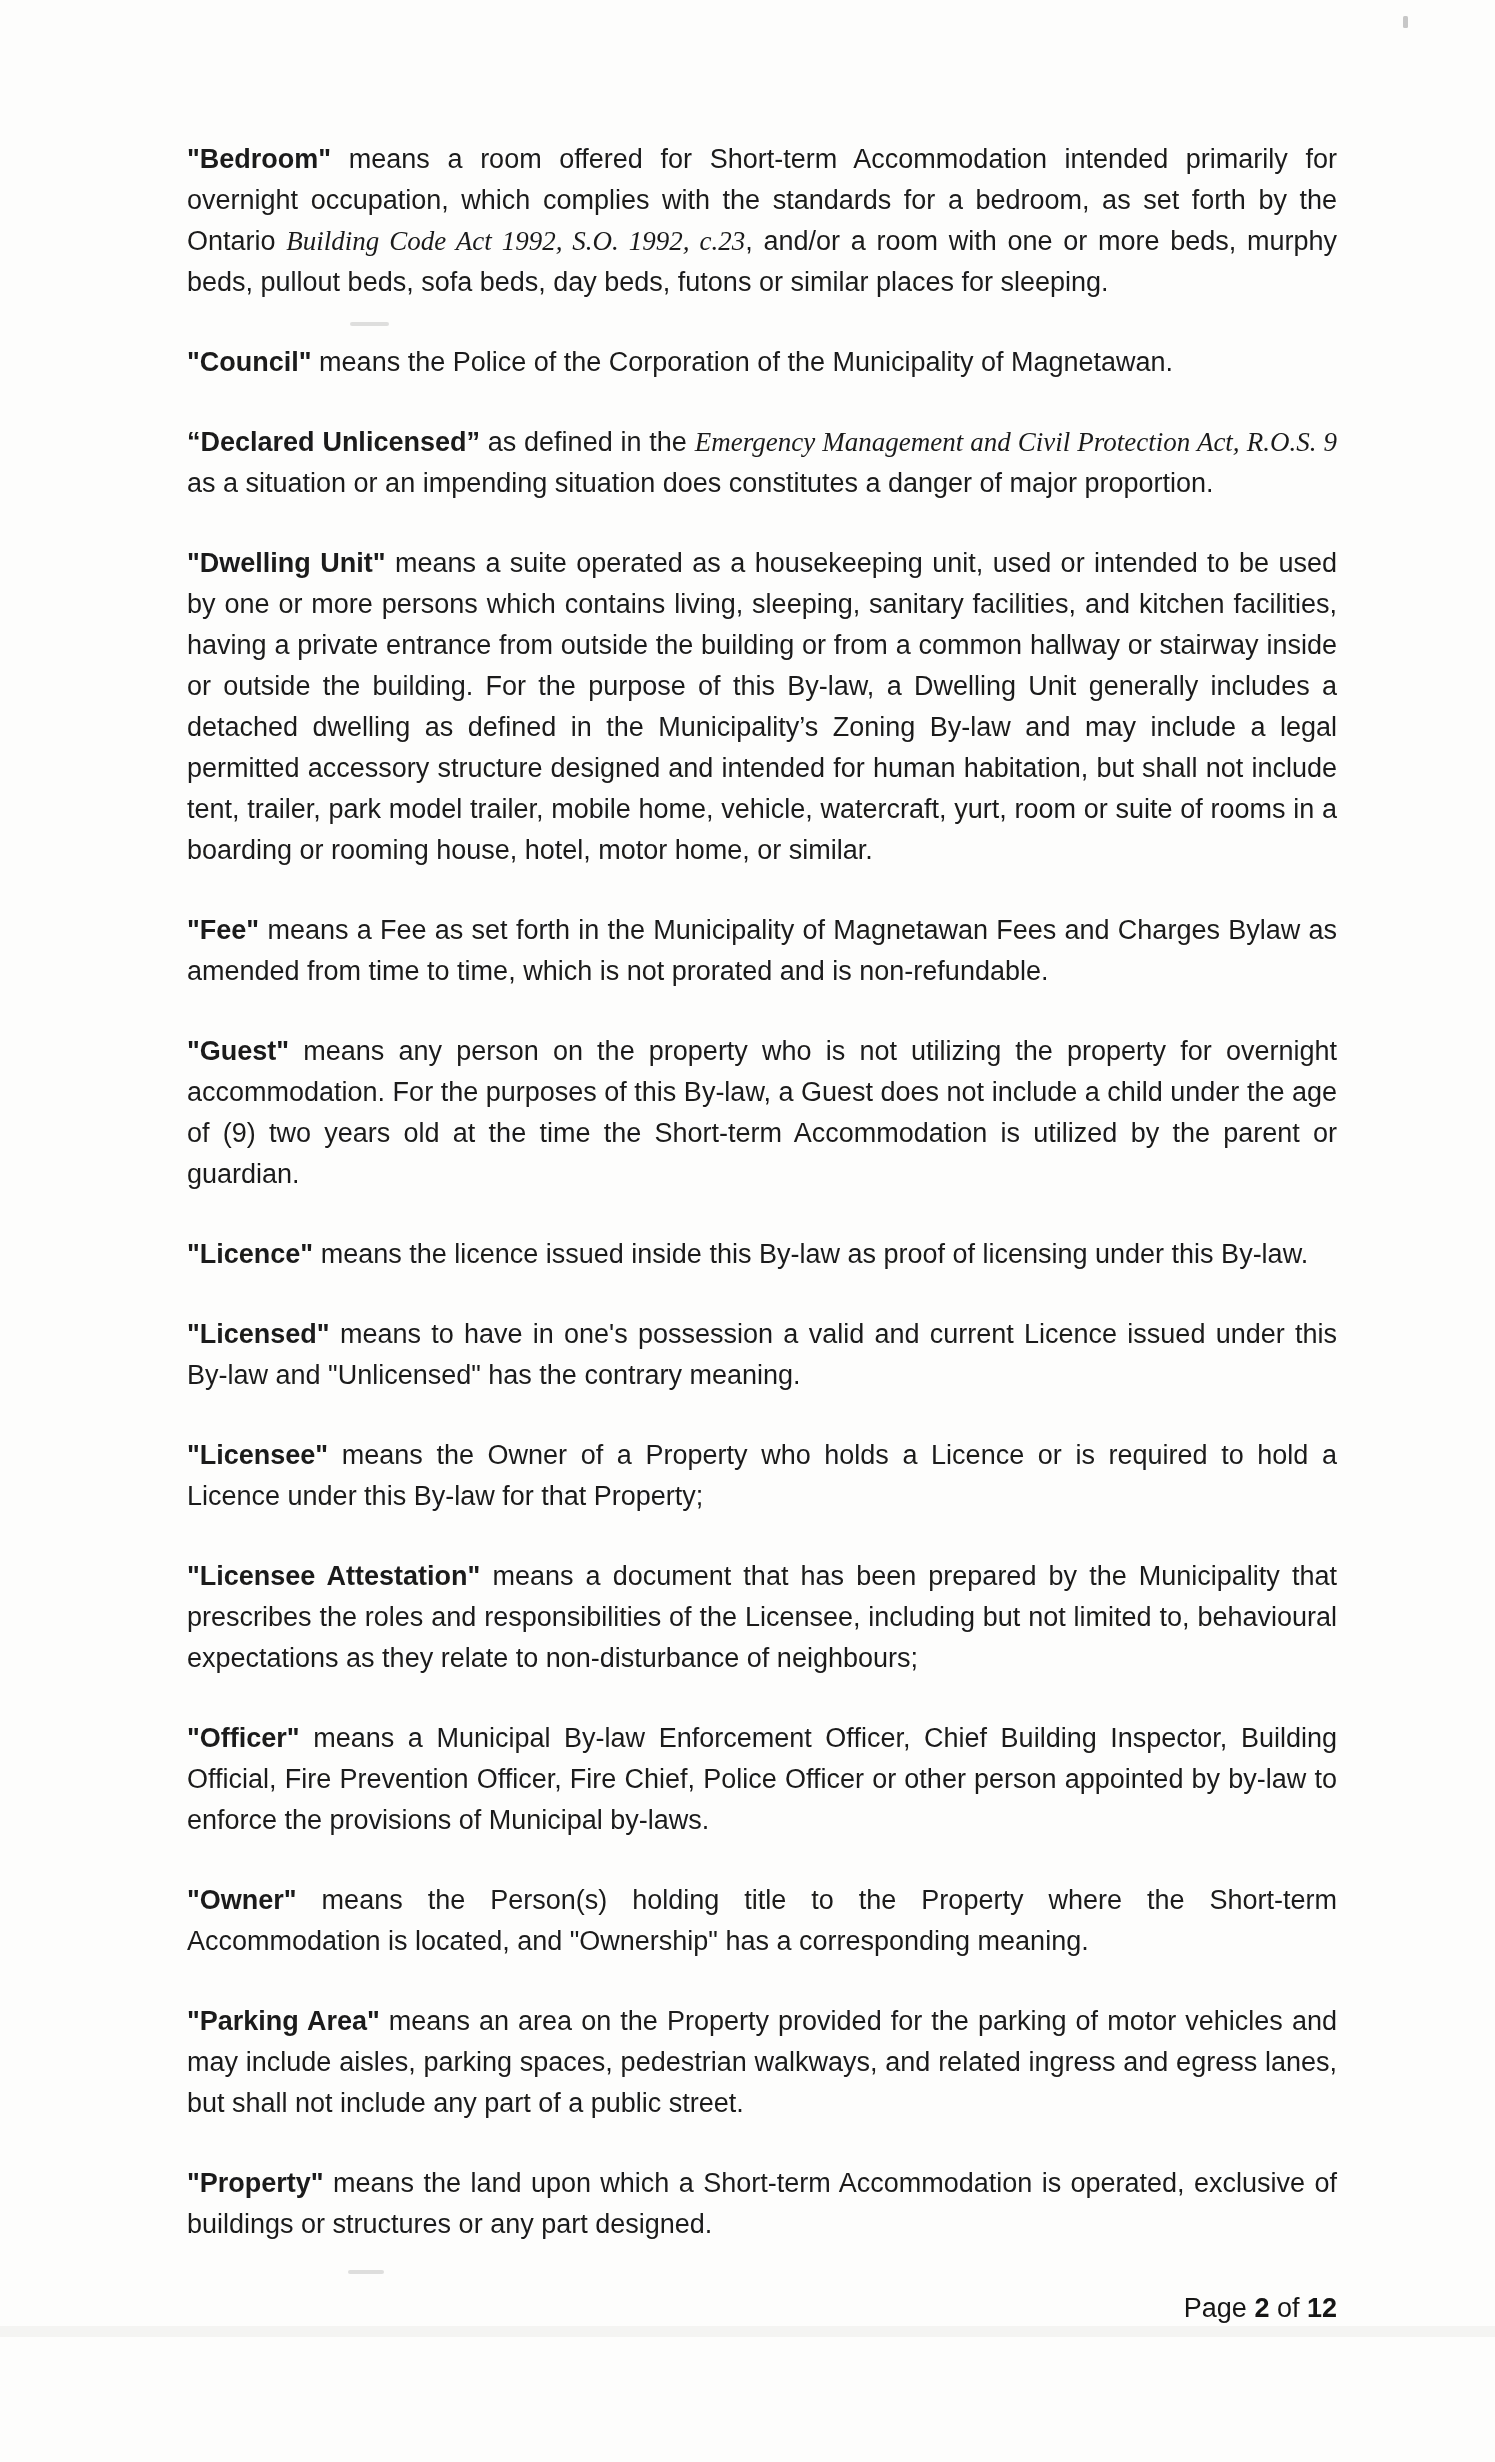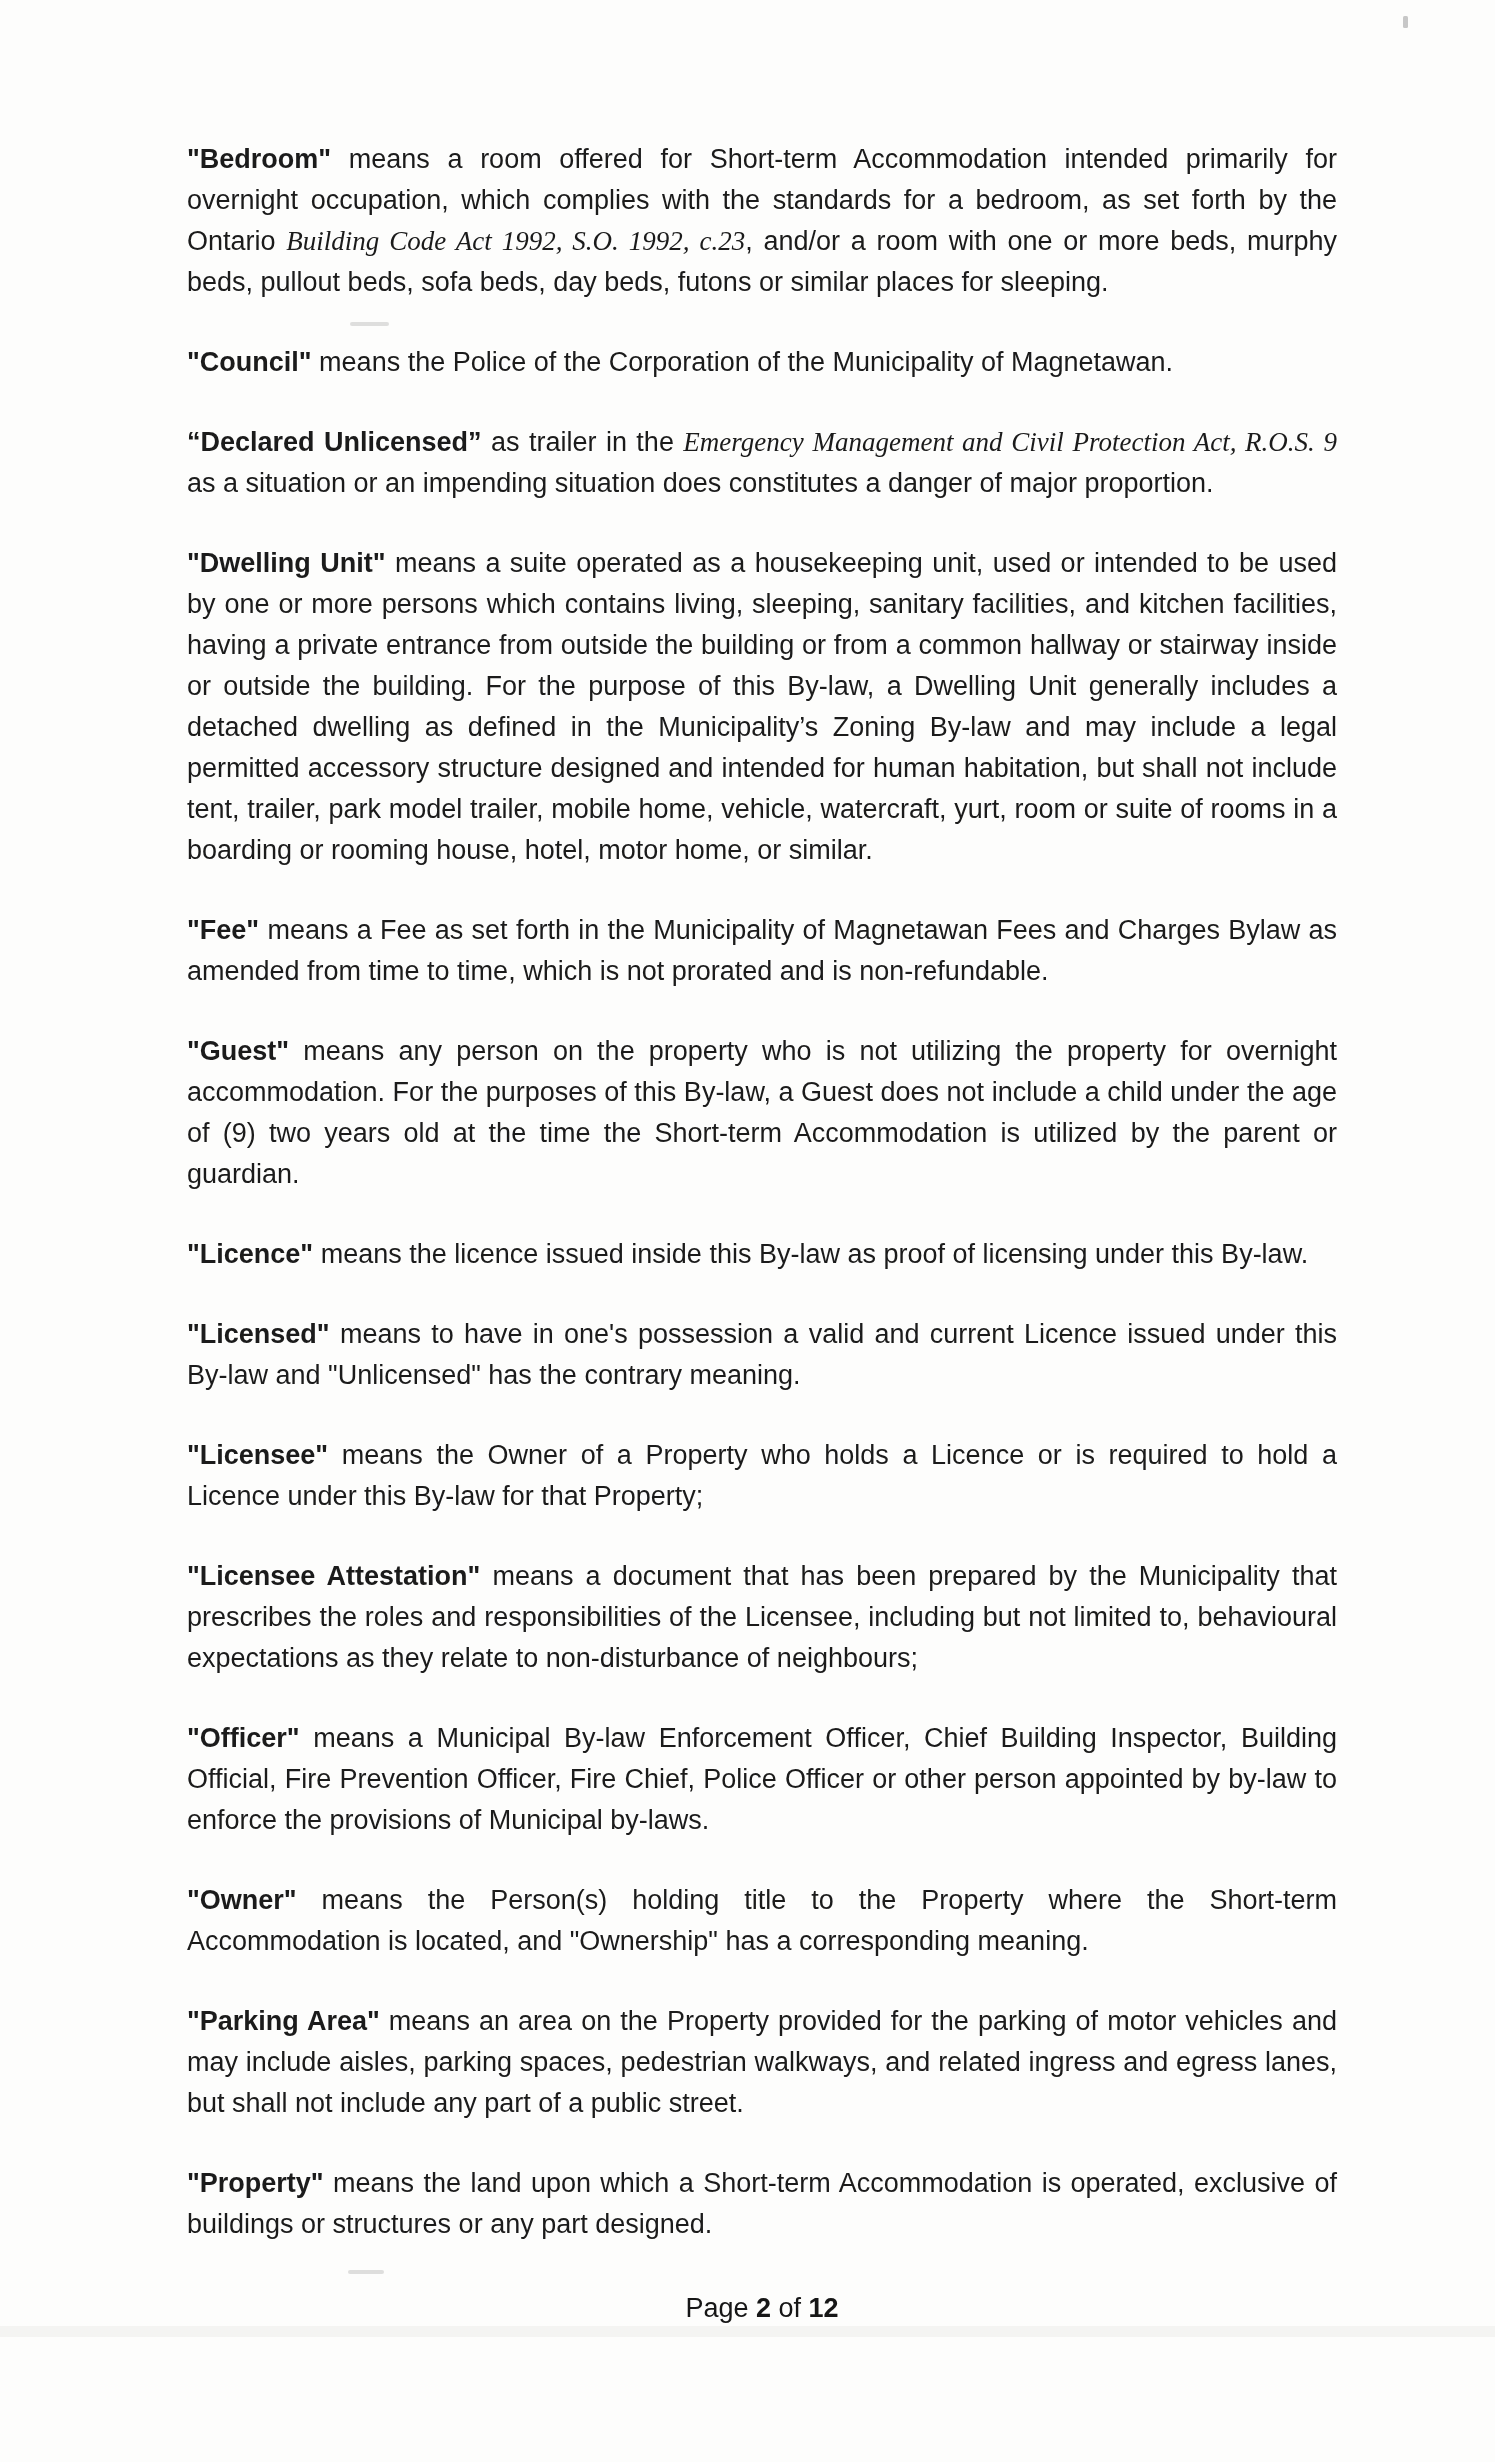--- a/index.html
+++ b/index.html
@@ -30,21 +30,21 @@
     margin: 0 0 39px 0;
   }
   p.def:last-child { margin-bottom: 0; }
   .b { font-weight: bold; }
   .i { font-style: italic; font-family: Liberation Serif, serif; }
   .footer {
     position: absolute;
     left: 187px;
     width: 1150px;
     top: 2290px;
-    text-align: center;
+    text-align: right;
     font-size: 27px;
     line-height: 37px;
     color: #161616;
   }
   
   .speck-top-right {
     position: absolute;
     left: 1403px;
     top: 16.4px;
     width: 5.2px;
@@ -78,21 +78,21 @@
 <div class="page">
 
   <div class="speck-top-right"></div>
   <div class="smudge smudge-1"></div>
   <div class="smudge smudge-2"></div>
   <div class="gray-band"></div>
 
   <div class="content">
       <p class="def"><span class="b">"Bedroom"</span><span> means a room offered for Short-term Accommodation intended primarily for overnight occupation, which complies with the standards for a bedroom, as set forth by the Ontario </span><span class="i">Building Code Act 1992, S.O. 1992, c.23</span><span>, and/or a room with one or more beds, murphy beds, pullout beds, sofa beds, day beds, futons or similar places for sleeping.</span></p>
       <p class="def"><span class="b">"Council"</span><span> means the Police of the Corporation of the Municipality of Magnetawan.</span></p>
-      <p class="def"><span class="b">“Declared Unlicensed”</span><span> as trailer in the </span><span class="i">Emergency Management and Civil Protection Act, R.O.S. 9</span><span> as a situation or an impending situation does constitutes a danger of major proportion.</span></p>
+      <p class="def"><span class="b">“Declared Unlicensed”</span><span> as defined in the </span><span class="i">Emergency Management and Civil Protection Act, R.O.S. 9</span><span> as a situation or an impending situation does constitutes a danger of major proportion.</span></p>
       <p class="def"><span class="b">"Dwelling Unit"</span><span> means a suite operated as a housekeeping unit, used or intended to be used by one or more persons which contains living, sleeping, sanitary facilities, and kitchen facilities, having a private entrance from outside the building or from a common hallway or stairway inside or outside the building. For the purpose of this By-law, a Dwelling Unit generally includes a detached dwelling as defined in the Municipality’s Zoning By-law and may include a legal permitted accessory structure designed and intended for human habitation, but shall not include tent, trailer, park model trailer, mobile home, vehicle, watercraft, yurt, room or suite of rooms in a boarding or rooming house, hotel, motor home, or similar.</span></p>
       <p class="def"><span class="b">"Fee"</span><span> means a Fee as set forth in the Municipality of Magnetawan Fees and Charges Bylaw as amended from time to time, which is not prorated and is non-refundable.</span></p>
       <p class="def"><span class="b">"Guest"</span><span> means any person on the property who is not utilizing the property for overnight accommodation. For the purposes of this By-law, a Guest does not include a child under the age of (9) two years old at the time the Short-term Accommodation is utilized by the parent or guardian.</span></p>
       <p class="def"><span class="b">"Licence"</span><span> means the licence issued inside this By-law as proof of licensing under this By-law.</span></p>
       <p class="def"><span class="b">"Licensed"</span><span> means to have in one's possession a valid and current Licence issued under this By-law and "Unlicensed" has the contrary meaning.</span></p>
       <p class="def"><span class="b">"Licensee"</span><span> means the Owner of a Property who holds a Licence or is required to hold a Licence under this By-law for that Property;</span></p>
       <p class="def"><span class="b">"Licensee Attestation"</span><span> means a document that has been prepared by the Municipality that prescribes the roles and responsibilities of the Licensee, including but not limited to, behavioural expectations as they relate to non-disturbance of neighbours;</span></p>
       <p class="def"><span class="b">"Officer"</span><span> means a Municipal By-law Enforcement Officer, Chief Building Inspector, Building Official, Fire Prevention Officer, Fire Chief, Police Officer or other person appointed by by-law to enforce the provisions of Municipal by-laws.</span></p>
       <p class="def"><span class="b">"Owner"</span><span> means the Person(s) holding title to the Property where the Short-term Accommodation is located, and "Ownership" has a corresponding meaning.</span></p>
       <p class="def"><span class="b">"Parking Area"</span><span> means an area on the Property provided for the parking of motor vehicles and may include aisles, parking spaces, pedestrian walkways, and related ingress and egress lanes, but shall not include any part of a public street.</span></p>

